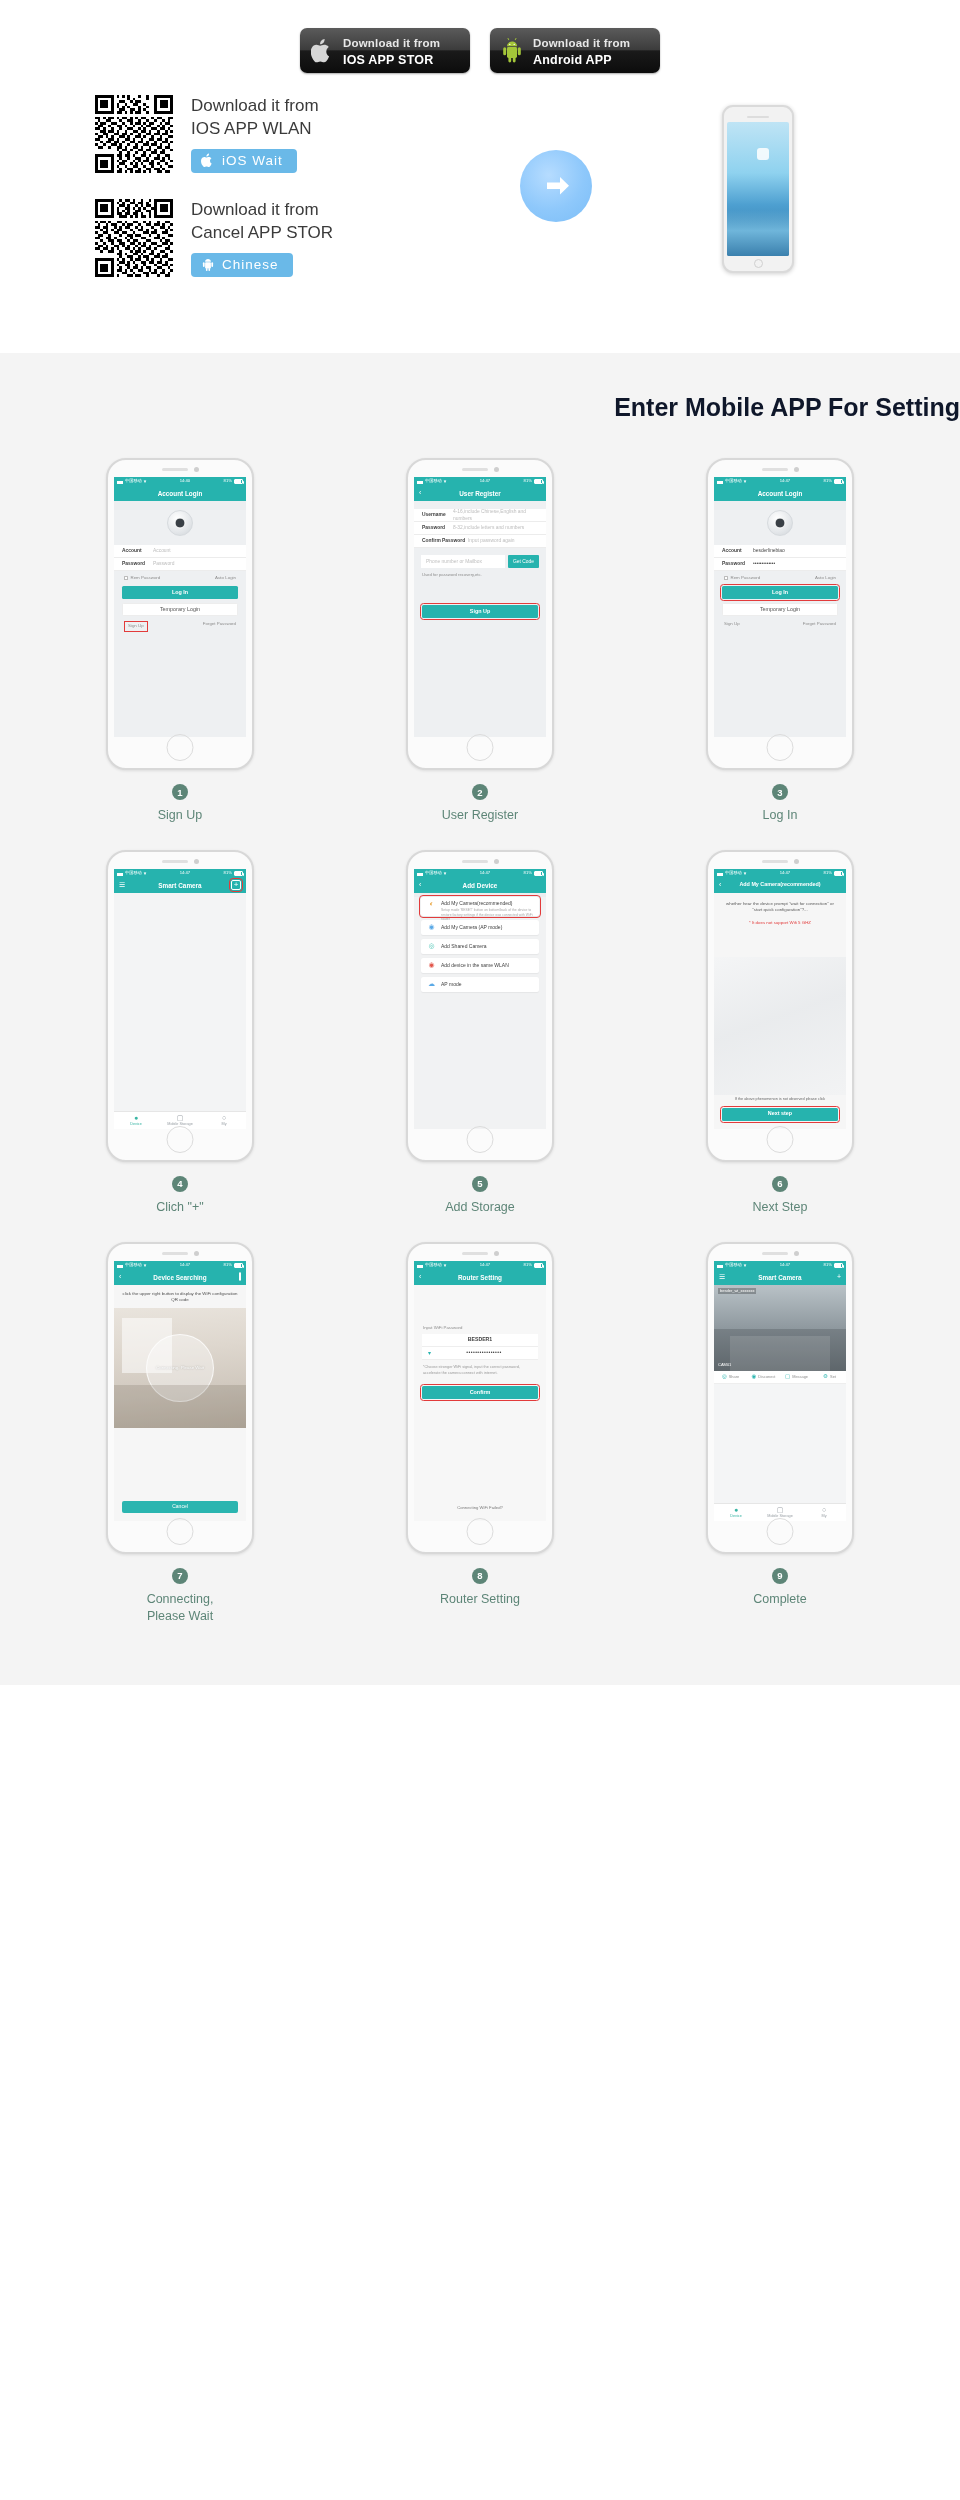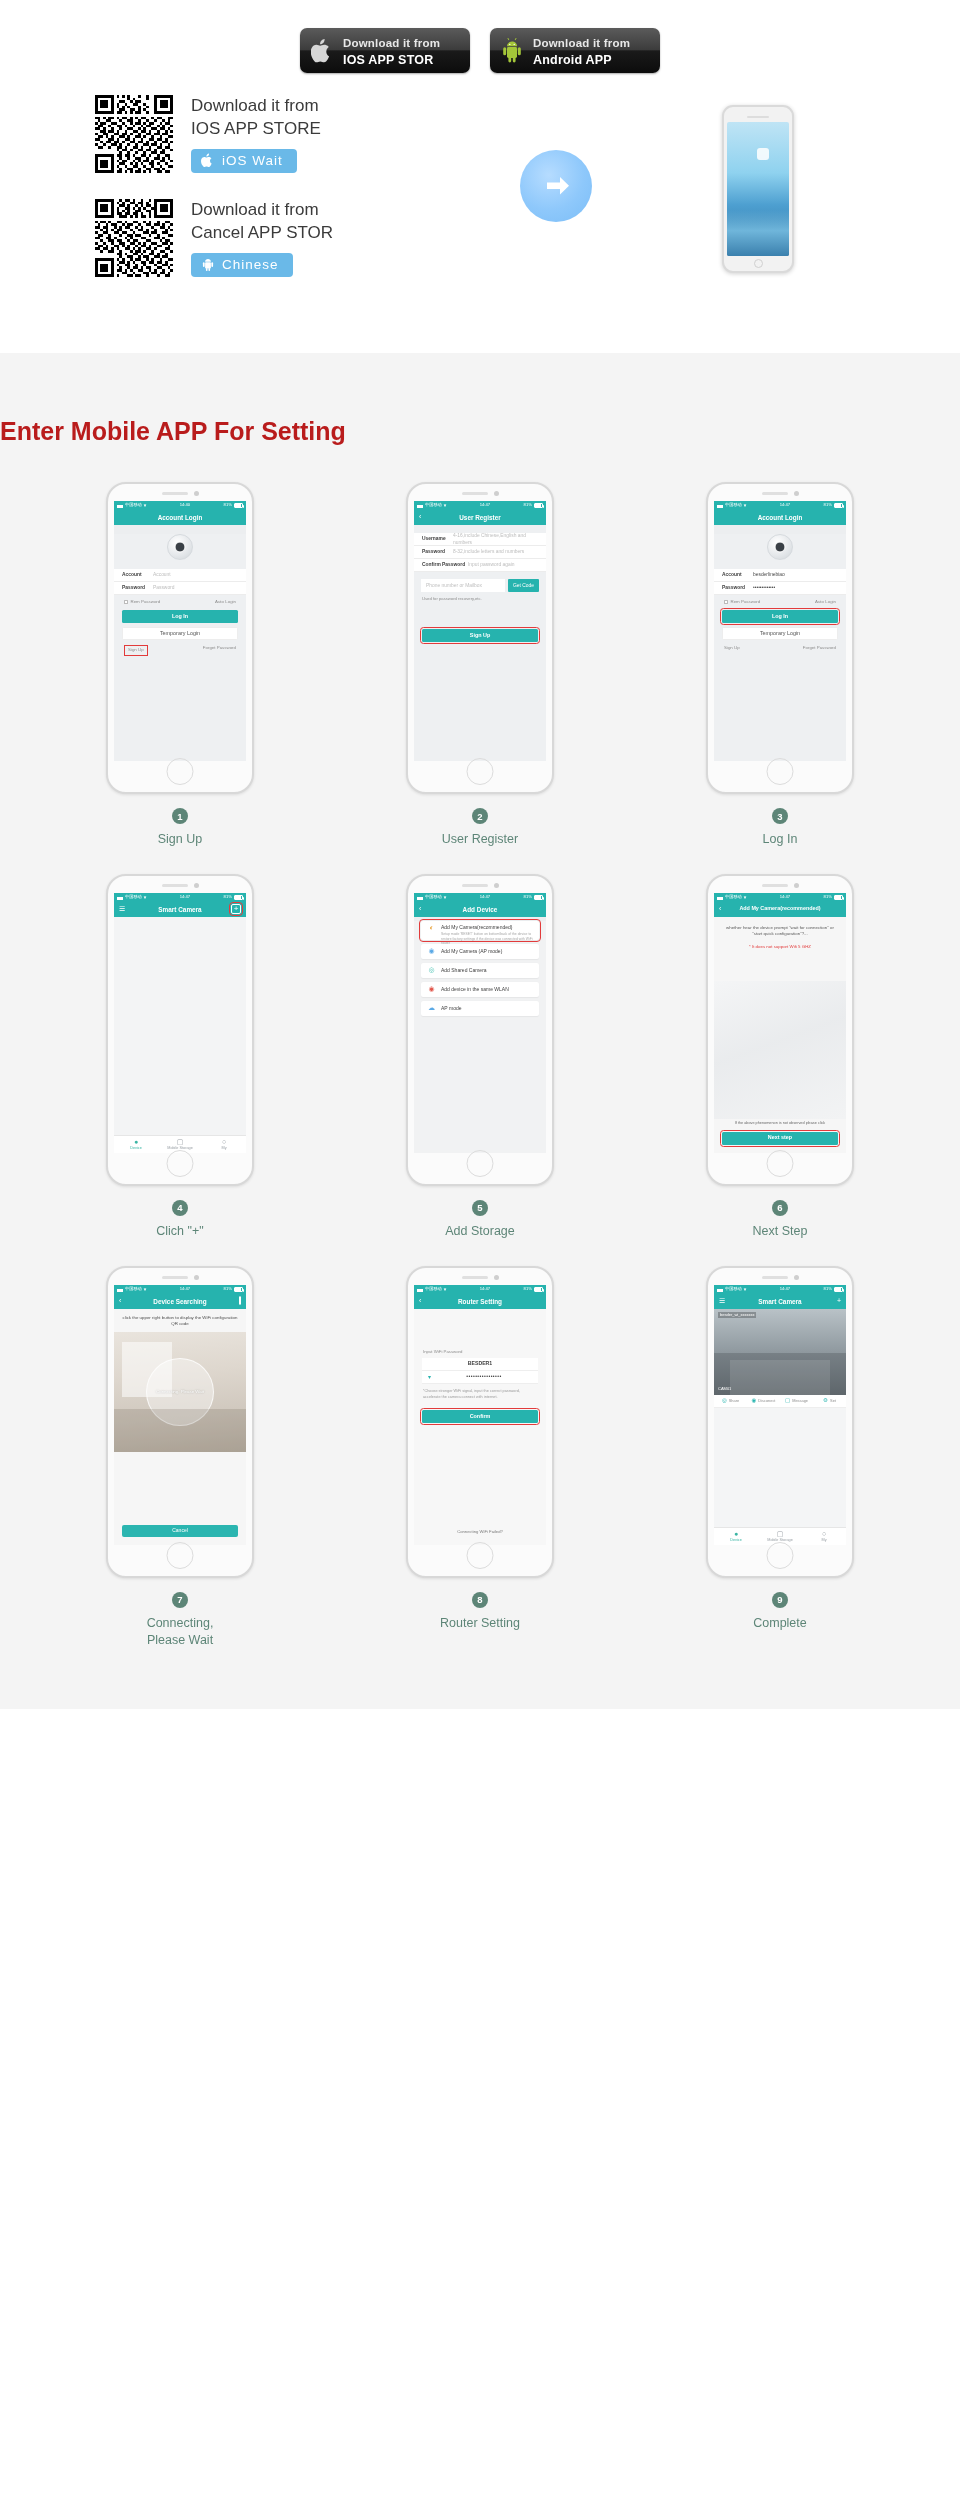--- a/index.html
+++ b/index.html
@@ -94,22 +94,22 @@
     content:""; position:absolute; left:0; bottom:0; width:100%; height:34%;
     background: linear-gradient(180deg, rgba(255,255,255,0) 0%, rgba(120,190,225,.85) 45%, rgba(60,130,175,.9) 100%);
   }
   .phone-hero .hdot { width: 9px; height: 9px; border-radius:50%; border:1px solid #d0d0d0; margin: 3px auto 0; }
   .phone-hero .notchbar { width:22px;height:2px;background:#ddd;border-radius:2px;margin:0 auto 4px;}
   .hero-icon{position:absolute;width:12px;height:12px;background:rgba(255,255,255,.85);border-radius:3px;left:30px;top:26px;}
 
   
   .steps-section { background: #f4f4f4; padding: 40px 0 60px; }
   .steps-headline {
-    text-align: left; font-size: 25px; font-weight: bold;
-    color: #b91c1c; padding-bottom: 36px; margin-top: 24px;
+    text-align: right; font-size: 25px; font-weight: bold;
+    color: #0f172a; padding-bottom: 36px;
   }
   .steps-grid {
     display: grid;
     grid-template-columns: repeat(3, 1fr);
     row-gap: 26px;
     padding: 0 30px;
     justify-items: center;
   }
   .step-cell { width: 250px; display:flex; flex-direction:column; align-items:center; }
 
@@ -351,21 +351,21 @@
               <path d="M8 24h1v1H8zM10 24h2v1h-2zM14 24h1v1h-1zM16 24h1v1h-1zM18 24h2v1h-2zM21 24h1v1h-1zM24 24h2v1h-2zM28 24h1v1h-1z"></path>
               <path d="M9 25h2v1H9zM13 25h1v1h-1zM15 25h1v1h-1zM17 25h1v1h-1zM20 25h2v1h-2zM23 25h1v1h-1zM26 25h1v1h-1z"></path>
               <path d="M8 26h1v1H8zM11 26h1v1h-1zM14 26h2v1h-2zM18 26h1v1h-1zM21 26h1v1h-1zM24 26h1v1h-1zM27 26h2v1h-2z"></path>
               <path d="M9 27h1v1H9zM12 27h2v1h-2zM16 27h1v1h-1zM19 27h2v1h-2zM22 27h2v1h-2zM25 27h1v1h-1z"></path>
               <path d="M8 28h2v1H8zM11 28h1v1h-1zM13 28h1v1h-1zM15 28h2v1h-2zM18 28h1v1h-1zM20 28h1v1h-1zM23 28h2v1h-2zM26 28h2v1h-2z"></path>
             </g>
           </svg>
         </span>
         <div class="qr-info">
           <div class="qr-line">Download it from</div>
-          <div class="qr-line">IOS APP STORE</div>
+          <div class="qr-line">IOS APP WLAN</div>
           <div class="store-pill">
             <span class="pg">
               <svg width="13" height="15" viewBox="0 0 22 26">
                   <path fill="#fff" d="M15.3 13.6c0-3 2.4-4.4 2.5-4.5-1.4-2-3.5-2.3-4.2-2.3-1.8-.2-3.5 1-4.4 1-.9 0-2.3-1-3.8-1C3.5 6.8 1.7 8 .7 9.9c-2 3.5-.5 8.7 1.4 11.5 1 1.4 2.1 3 3.5 2.9 1.4-.1 2-.9 3.7-.9s2.2.9 3.8.9 2.5-1.4 3.5-2.8c1.1-1.6 1.5-3.1 1.5-3.2-.1 0-2.8-1.1-2.8-4.7zM12.5 4.7c.8-1 1.3-2.3 1.1-3.7-1.1.1-2.5.8-3.3 1.7-.7.8-1.4 2.2-1.2 3.5 1.3.1 2.6-.6 3.4-1.5z"></path>
                 </svg>
             </span>
             <span>iOS Wait</span>
           </div>
         </div>
       </div>

